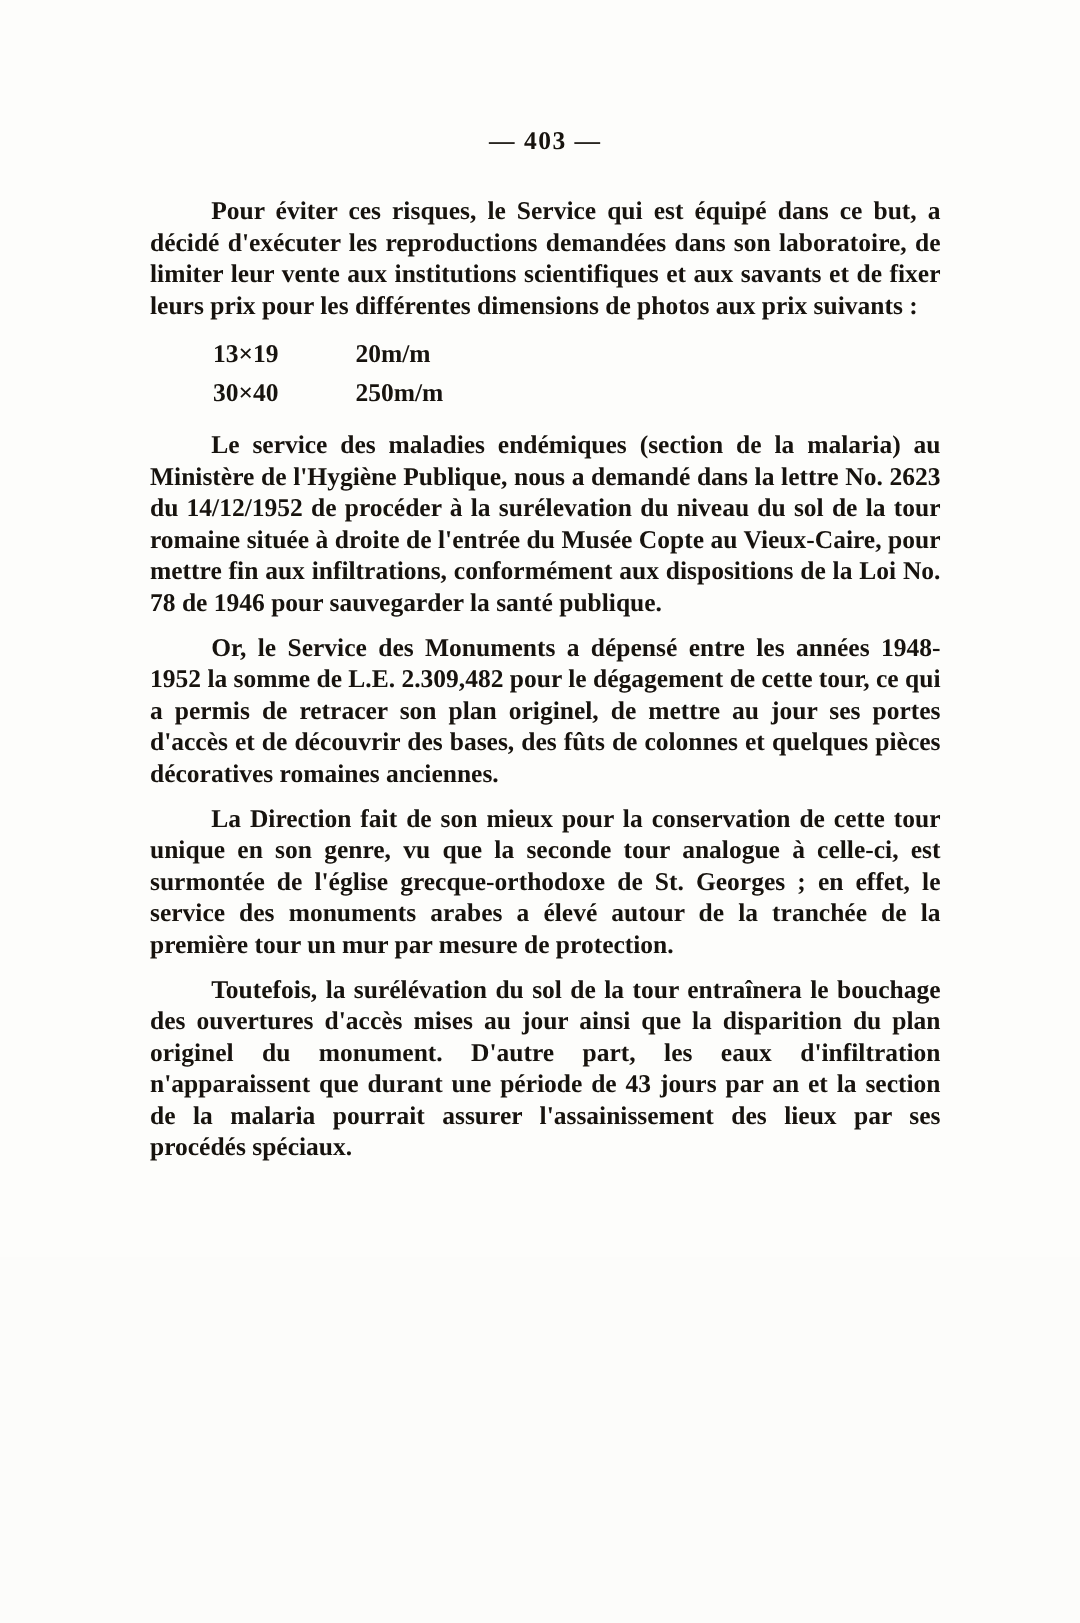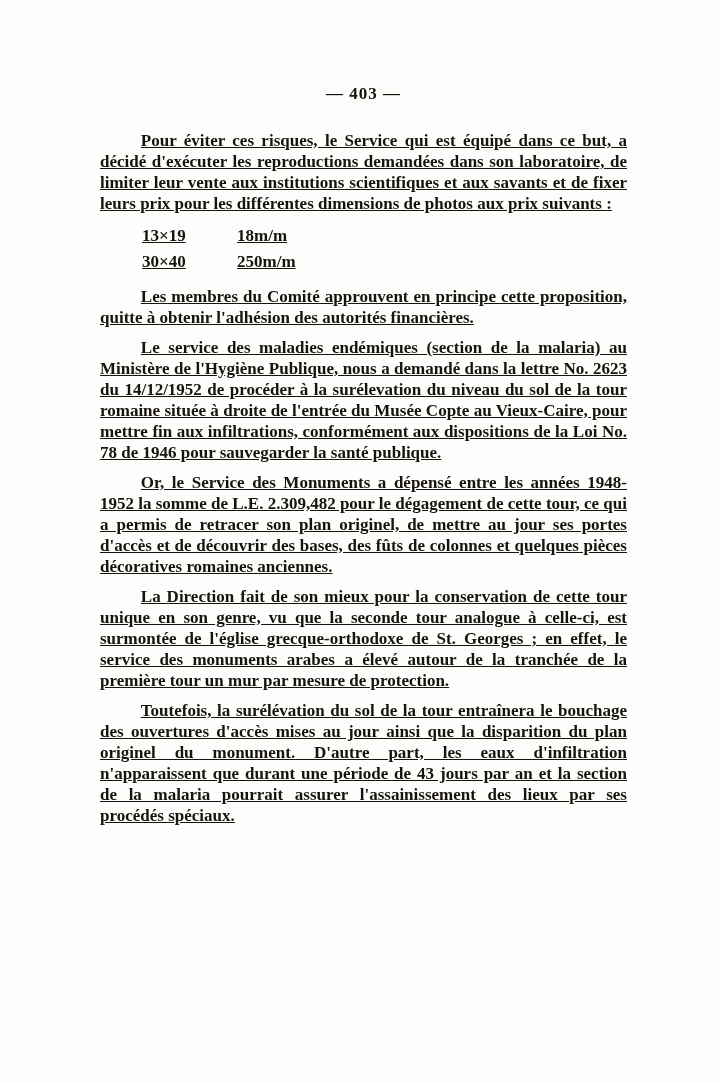--- a/index.html
+++ b/index.html
@@ -27,21 +27,20 @@
     font-weight: bold;
     font-size: 17px;
     letter-spacing: 1px;
     margin: 0 0 26px 0;
   }
   .body-copy {
     font-size: 17px;
     line-height: 21px;
     font-weight: bold;
     text-align: justify;
-    text-decoration: underline;
   }
   p.para {
     margin: 0 0 9px 0;
     text-indent: 2.4em;
   }
   .price-list {
     margin: 4px 0 11px 42px;
     font-weight: bold;
   }
   .price-row {
@@ -73,29 +72,28 @@
 
   <div class="page-number">— 403 —</div>
 
   <div class="body-copy">
 
     <p class="para">Pour éviter ces risques, le Service qui est équipé dans ce but, a décidé d'exécuter les reproductions demandées dans son laboratoire, de limiter leur vente aux institutions scientifiques et aux savants et de fixer leurs prix pour les différentes dimensions de photos aux prix suivants :</p>
 
     <div class="price-list">
       <div class="price-row">
         <span class="price-size">13×19</span>
-        <span class="price-value">18m/m</span>
+        <span class="price-value">20m/m</span>
       </div>
       <div class="price-row">
         <span class="price-size">30×40</span>
         <span class="price-value">250m/m</span>
       </div>
     </div>
 
-    <p class="para">Les membres du Comité approuvent en principe cette proposition, quitte à obtenir l'adhésion des autorités financières.</p>
 
 
     <p class="para">Le service des maladies endémiques (section de la malaria) au Ministère de l'Hygiène Publique, nous a demandé dans la lettre No. 2623 du 14/12/1952 de procéder à la surélevation du niveau du sol de la tour romaine située à droite de l'entrée du Musée Copte au Vieux-Caire, pour mettre fin aux infiltrations, conformément aux dispositions de la Loi No. 78 de 1946 pour sauvegarder la santé publique.</p>
 
     <p class="para">Or, le Service des Monuments a dépensé entre les années 1948-1952 la somme de L.E. 2.309,482 pour le dégagement de cette tour, ce qui a permis de retracer son plan originel, de mettre au jour ses portes d'accès et de découvrir des bases, des fûts de colonnes et quelques pièces décoratives romaines anciennes.</p>
 
     <p class="para">La Direction fait de son mieux pour la conservation de cette tour unique en son genre, vu que la seconde tour analogue à celle-ci, est surmontée de l'église grecque-orthodoxe de St. Georges ; en effet, le service des monuments arabes a élevé autour de la tranchée de la première tour un mur par mesure de protection.</p>
 
     <p class="para">Toutefois, la surélévation du sol de la tour entraînera le bouchage des ouvertures d'accès mises au jour ainsi que la disparition du plan originel du monument.  D'autre part, les eaux d'infiltration n'apparaissent que durant une période de 43 jours par an et la section de la malaria pourrait assurer l'assainissement des lieux par ses procédés spéciaux.</p>
 

